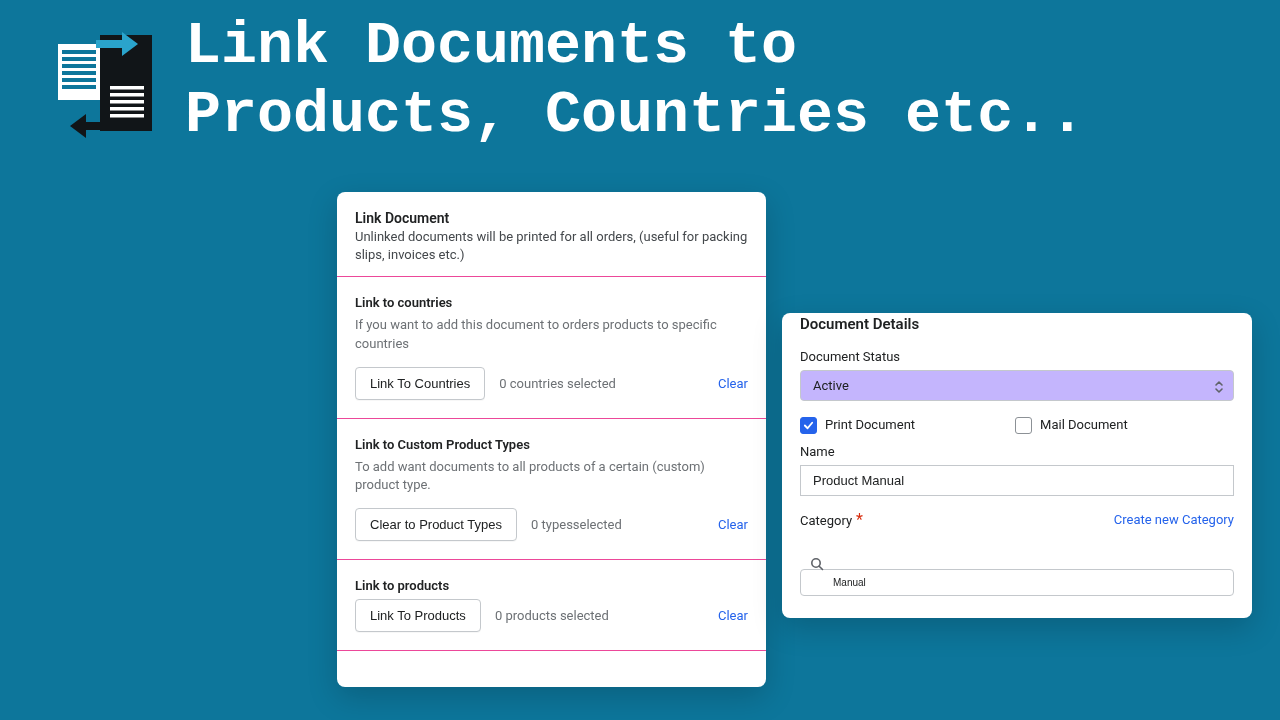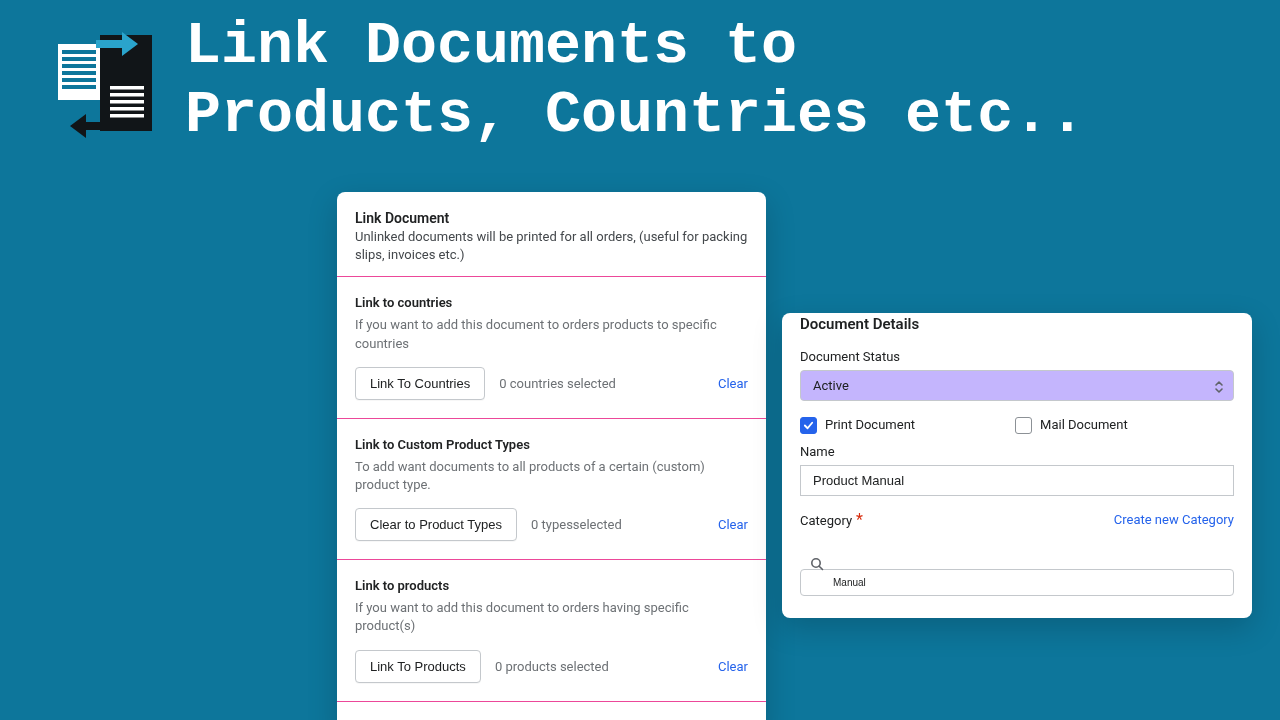--- a/index.html
+++ b/index.html
@@ -192,21 +192,20 @@
     <div class="section-desc">To add want documents to all products of a certain (custom) product type.</div>
     <div class="section-row">
       <button class="btn">Clear to Product Types</button>
       <span class="status-text">0 typesselected</span>
       <span class="link-text right">Clear</span>
     </div>
   </div>
 
   <div class="section">
     <div class="section-title">Link to products</div>
-    <div class="section-desc">If you want to add this document to orders having specific product(s)</div>
     <div class="section-row">
       <button class="btn">Link To Products</button>
       <span class="status-text">0 products selected</span>
       <span class="link-text right">Clear</span>
     </div>
   </div>
 
   <div class="section">
     
     

